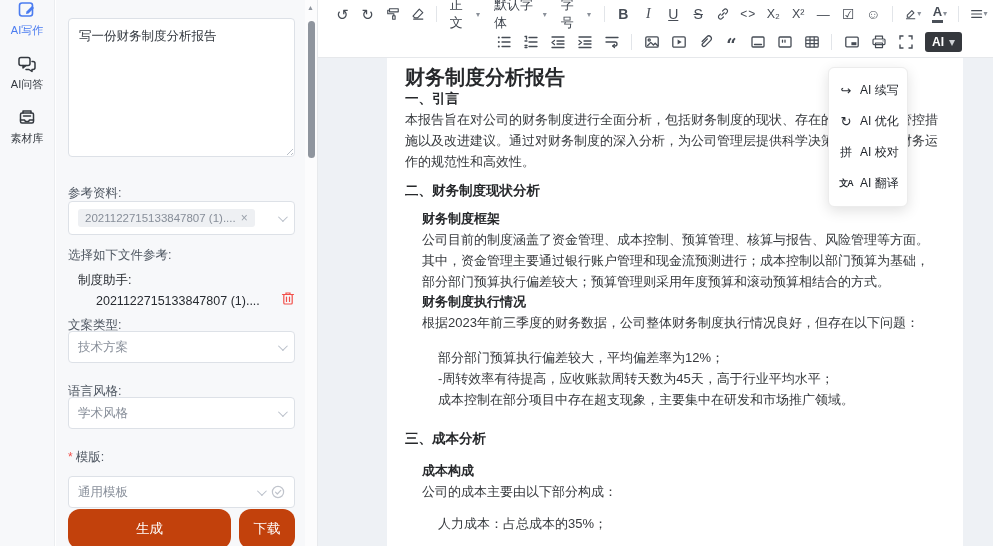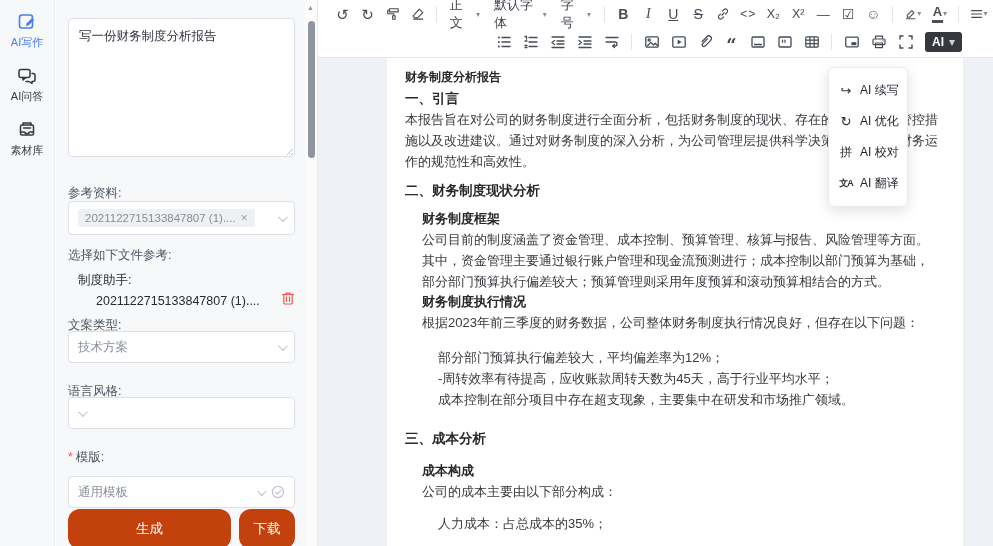--- a/index.html
+++ b/index.html
@@ -1,21 +1,21 @@
 <!DOCTYPE html>
 <html><head>
 <meta charset="utf-8">
 <style>
   * { margin:0; padding:0; box-sizing:border-box; }
   html,body { width:993px; height:546px; overflow:hidden; }
   body { font-family:"Liberation Sans","DejaVu Sans",sans-serif; background:#fff; }
   .app { position:relative; width:993px; height:546px; background:#fff; }
 
   
-  .iconbar { position:absolute; left:0; top:0; width:55px; height:546px; background:#f7f8fa; border-right:1px solid #ebedf0; padding-top:12px; }
+  .iconbar { position:absolute; left:0; top:0; width:55px; height:546px; background:#f7f8fa; border-right:1px solid #ebedf0; }
   .nav-item { display:flex; flex-direction:column; align-items:center; gap:3px; margin-bottom:16px; cursor:pointer; }
   .nav-item .lbl { font-size:11px; color:#33383f; }
   .nav-item.active .lbl { color:#4b7cf0; }
   .nav-item svg { width:20px; height:20px; }
 
   
   .panel { position:absolute; left:56px; top:0; width:249px; height:546px; background:#f7f8fa; }
   .fld { position:absolute; left:12px; right:10px; }
   .fld-label { font-size:12.5px; color:#4e5661; }
   .req { color:#f2504b; margin-right:3px; font-size:12px; }
@@ -56,21 +56,21 @@
   .g-italic { font-style:italic; font-family:"Liberation Serif",serif; }
   .g-under { text-decoration:underline; }
   .g-strike { text-decoration:line-through; }
   .g-quote { font-family:"DejaVu Serif",serif; font-size:18px; font-weight:bold; padding-top:8px; }
   .colorA { font-weight:bold; font-size:13px; border-bottom:3px solid #4a5058; line-height:1.1; padding:0 1px; }
   .ai-btn { display:flex; align-items:center; gap:5px; background:#35383d; color:#fff; border-radius:3px; height:20px; padding:0 7px; margin-left:6px; cursor:pointer; font-size:12px; font-weight:bold; }
   .ai-btn .caret { color:#cfd2d6; }
 
   .content { position:absolute; left:0; right:0; top:58px; bottom:0; background:#eef1f5; }
   .page { position:absolute; left:69px; top:0; width:576px; height:488px; background:#fff; padding:8px 18px 0; color:#36393d; }
-  .doc-title { font-size:12px; font-weight:bold; color:#26282b; line-height:22px; }
+  .doc-title { font-size:20px; font-weight:bold; color:#26282b; line-height:22px; }
   .doc-h2 { font-size:13.5px; font-weight:bold; color:#26282b; line-height:21px; }
   .doc-h3 { font-size:13px; font-weight:bold; color:#26282b; line-height:20px; margin-left:17px; }
   .doc-line { font-size:13px; line-height:21px; }
   .ind1 { margin-left:17px; }
   .ind2 { margin-left:33px; }
   .mt8 { margin-top:8px; } .mt12 { margin-top:12px; } .mt14 { margin-top:14px; } .mt18 { margin-top:18px; } .mt11 { margin-top:11px; }
 
   
   .ai-menu { position:absolute; left:510px; top:9px; width:80px; background:#fff; border:1px solid #ececec; border-radius:6px; box-shadow:0 4px 14px rgba(0,0,0,.12); padding:7px 6px; z-index:10; }
   .ai-menu .mi { display:flex; align-items:center; gap:6px; height:31px; padding:0 3px; cursor:pointer; border-radius:4px; }
@@ -145,20 +145,21 @@
     </div>
 
     <div class="fld fld-label" style="top:317px;">文案类型:</div>
     <div class="select" style="top:331px;">
       <span class="val">技术方案</span>
       <span class="chev"></span>
     </div>
 
     <div class="fld fld-label" style="top:383px;">语言风格:</div>
     <div class="select" style="top:397px;">
+      <span class="val">学术风格</span>
       <span class="chev"></span>
     </div>
 
     <div class="fld fld-label" style="top:449px;">
       <span class="req">*</span><span>模版:</span>
     </div>
     <div class="select" style="top:476px;">
       <span class="val">通用模板</span>
       <span class="chev"></span>
       <svg class="tpl-ok" viewBox="0 0 14 14" fill="none" stroke="#c0c4cc" stroke-width="1.2">

